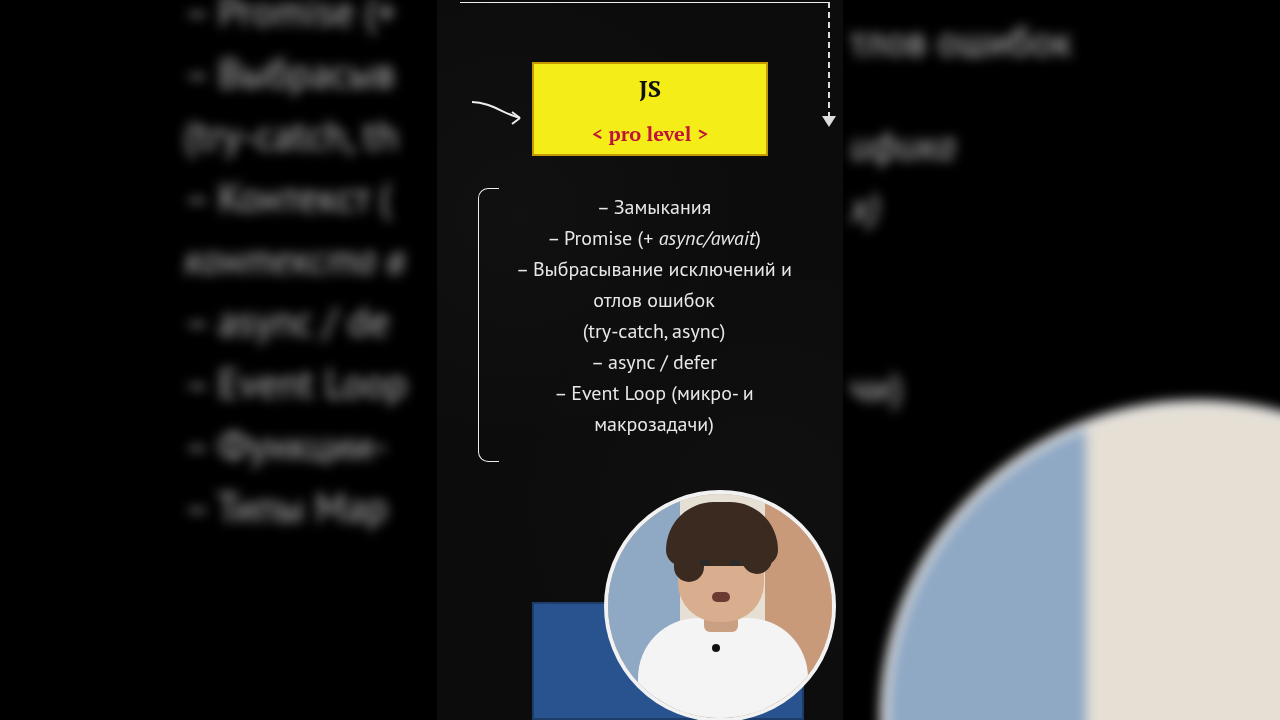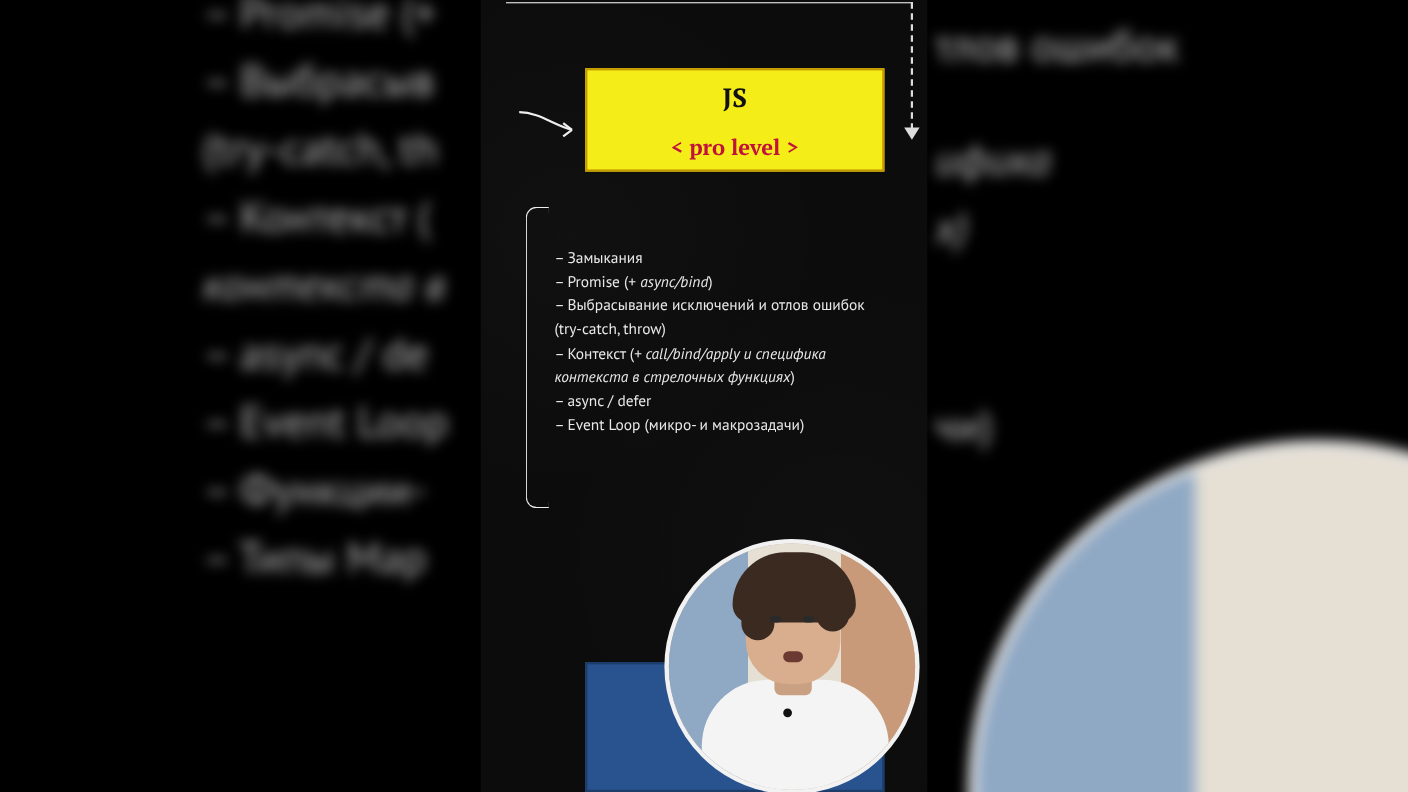--- a/index.html
+++ b/index.html
@@ -19,36 +19,36 @@
     border-left:2px dashed #ddd;
   }
   .dash-arrowhead{
     position:absolute;top:116px;left:822px;width:0;height:0;
     border-left:7px solid transparent;border-right:7px solid transparent;border-top:11px solid #ddd;
   }
   .arrow-into-box{position:absolute;top:100px;left:470px;width:62px;height:34px;}
   .arrow-into-box svg{display:block;}
 
   .yellow-card{
-    position:absolute;top:62px;left:532px;width:272px;height:94px;
+    position:absolute;top:62px;left:532px;width:236px;height:94px;
     background:#f4ed17;border:2px solid #c59a00;box-sizing:border-box;
     display:flex;flex-direction:column;align-items:center;justify-content:center;
     font-family:"PT Serif",Georgia,serif;
   }
   .yellow-card .line1{font-weight:700;font-size:24px;color:#111;}
   .yellow-card .line2{font-weight:700;font-size:20px;color:#c1123b;margin-top:16px;}
 
   .bracket{
     position:absolute;top:188px;left:478px;width:20px;height:272px;
     border:1.5px solid #eee;border-right:none;border-radius:10px 0 0 10px;
   }
 
   .topic-list{
-    position:absolute;top:224px;left:504px;width:300px;
-    color:#e8e8e8;font-size:14px;line-height:1.55;
+    position:absolute;top:192px;left:504px;width:300px;
+    color:#e8e8e8;font-size:20px;line-height:1.55;text-align:center;
   }
   .topic-list .row{}
   .topic-list .it{font-style:italic;}
   .topic-list .ast{color:#d03050;}
 
   .blue-peek{
     position:absolute;top:602px;left:532px;width:272px;height:118px;
     background:#29538f;border:2px solid #1c3c6a;box-sizing:border-box;
     display:flex;align-items:flex-start;justify-content:center;
     font-family:"PT Serif",Georgia,serif;color:#fff;font-weight:700;font-size:24px;
@@ -154,27 +154,24 @@
   <div class="yellow-card">
     <div class="line1">JS</div>
     <div class="line2">&lt; pro level &gt;</div>
   </div>
 
   <div class="bracket"></div>
 
   <div class="topic-list">
     <div class="row">– Замыкания</div>
     <div class="row">
-      <span>– Promise (+ </span><span class="it">async/bind</span><span>)</span>
+      <span>– Promise (+ </span><span class="it">async/await</span><span>)</span>
     </div>
     <div class="row">– Выбрасывание исключений и отлов ошибок</div>
-    <div class="row">(try-catch, throw)</div>
-    <div class="row">
-      <span>– Контекст (</span><span class="it">+ call/bind/apply и специфика контекста в стрелочных функциях</span><span>)</span>
-    </div>
+    <div class="row">(try-catch, async)</div>
     <div class="row">– async / defer</div>
     <div class="row">– Event Loop (микро- и макрозадачи)</div>
   </div>
 
   <div class="blue-peek">
     <span>Ре</span>
   </div>
 
   <div class="talking-head">
     <div class="room"></div>

